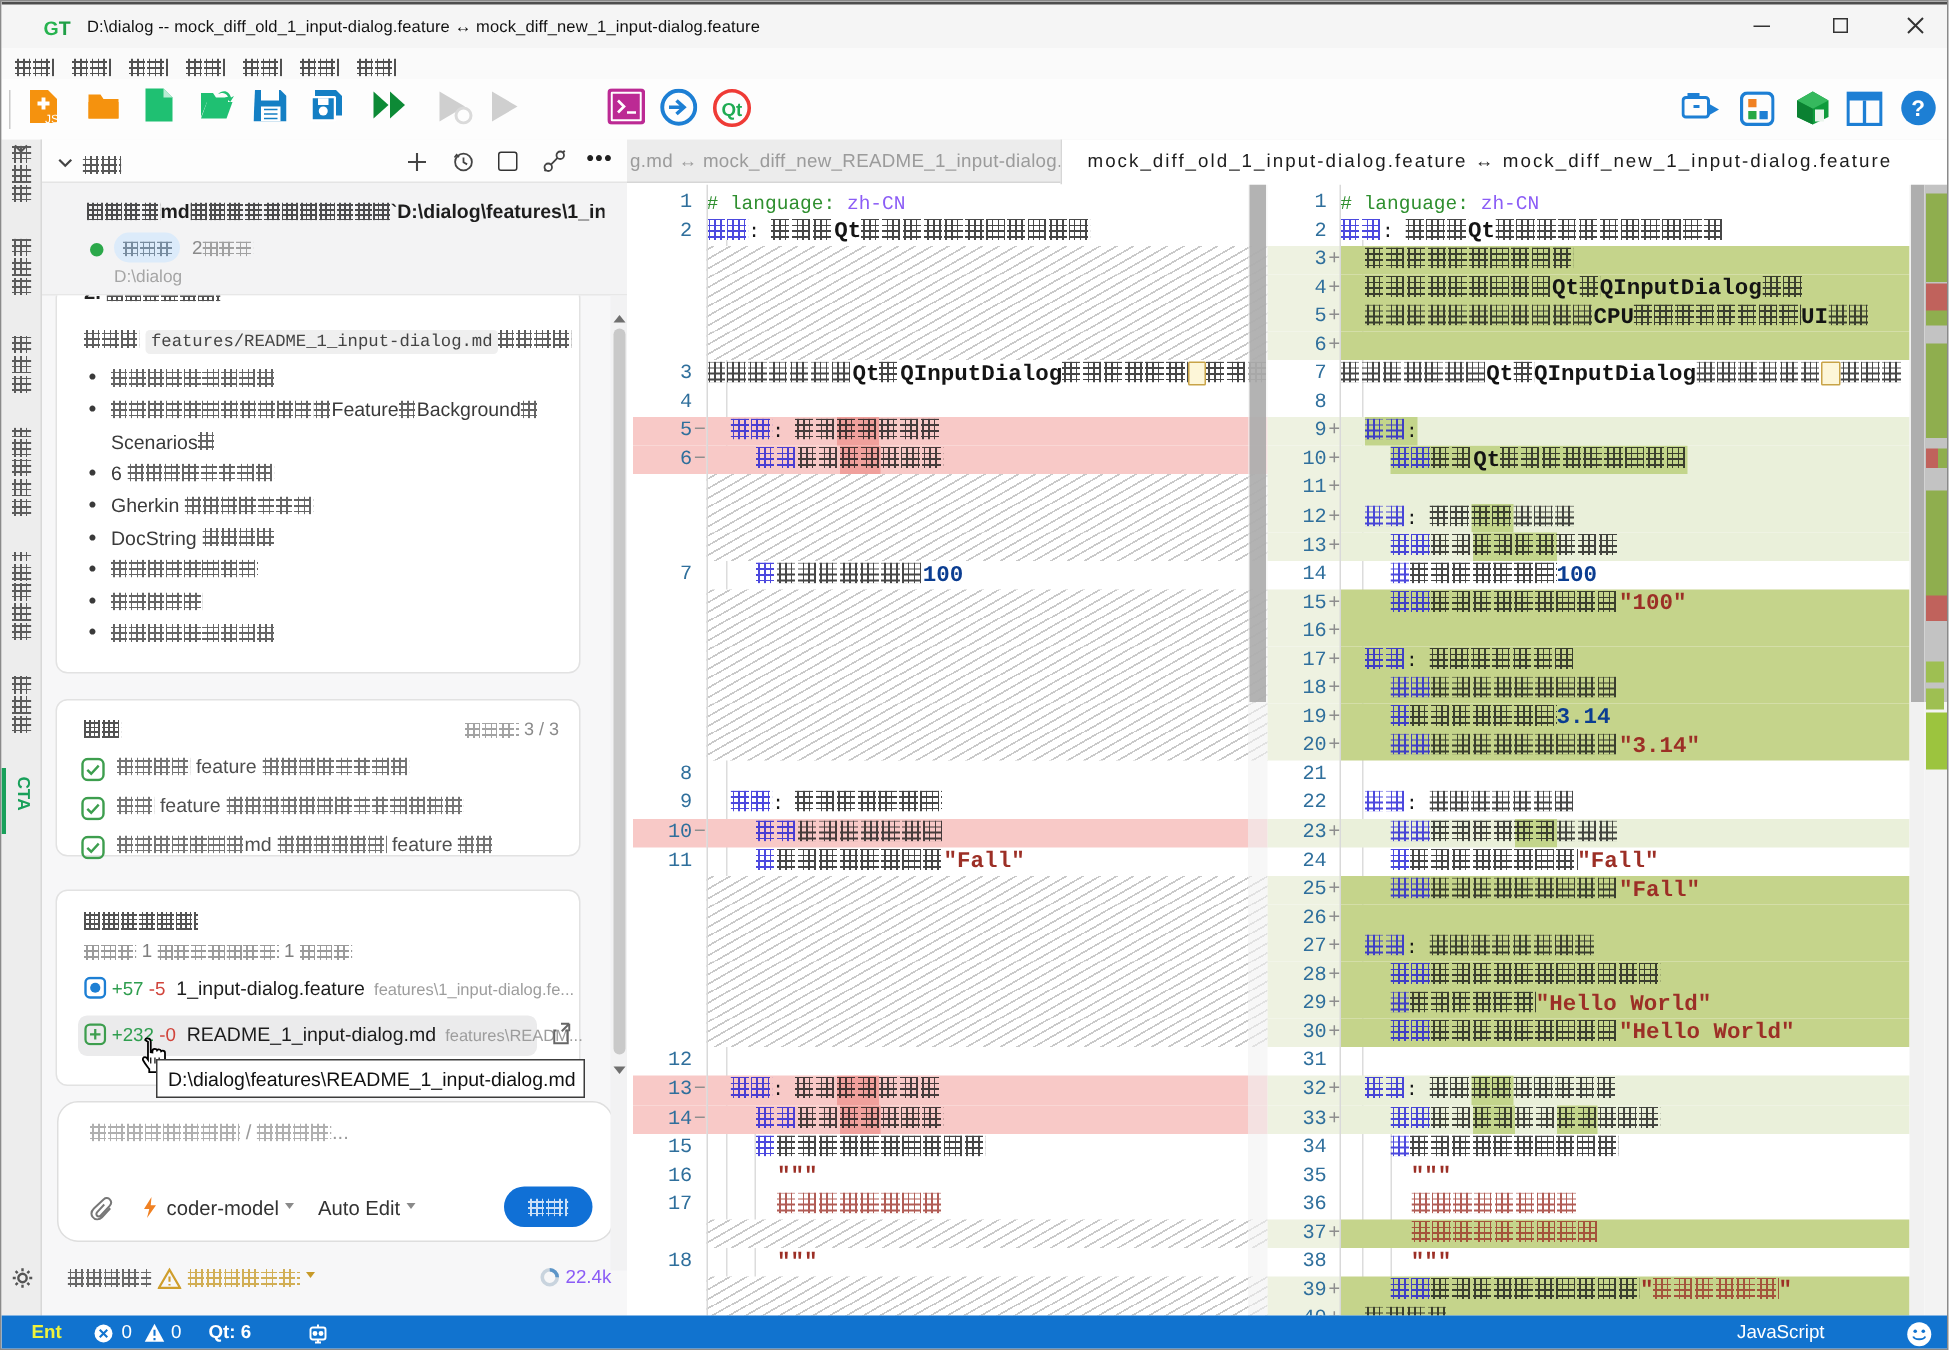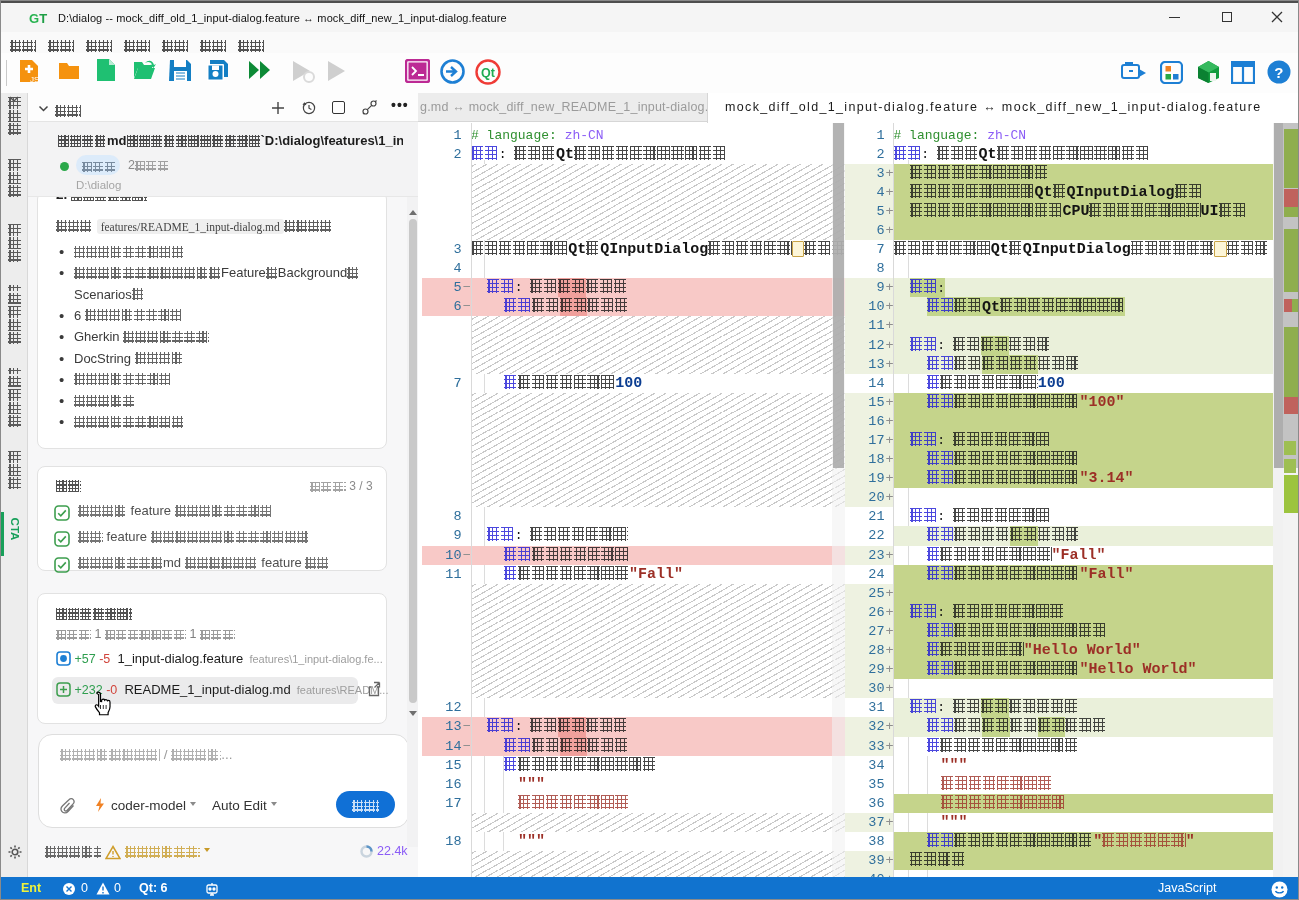--- a/index.html
+++ b/index.html
@@ -212,21 +212,21 @@
     <div id="sess">
       <div class="abs nw" style="left:30px;top:11px;font-weight:bold;color:#1d1d1d;font-size:13px;width:345px;overflow:hidden"><i class="z zc zb" style="width:49px"></i>md<i class="z zc zb" style="width:134px"></i>`D:\dialog\features\1_input-...</div>
       <div class="abs" style="left:32px;top:40px;width:9px;height:9px;border-radius:50%;background:#2ba84a"></div>
       <div class="abs" style="left:48px;top:33px;width:44px;height:20px;background:#dcebfa;border-radius:10px;text-align:center;line-height:20px;color:#5d7186"><i class="z zs" style="width:33px"></i></div>
       <div class="abs" style="left:100px;top:36px;color:#8a8a8a;font-size:12.5px">2<i class="z zs" style="width:34px"></i></div>
       <div class="abs" style="left:48px;top:57px;color:#a5a5a5;font-size:11.5px">D:\dialog</div>
     </div>
     <div style="position:absolute;left:0;top:104px;width:390px;height:680px;overflow:hidden">
       <div class="card" style="top:-6px;height:258px">
         <div class="abs nw" style="left:18px;top:-5px;font-weight:bold;color:#222;font-size:13.5px">2. <i class="z zc zb" style="width:76px"></i></div>
-        <div class="abs nw" style="left:18px;top:26px;color:#333;font-size:13px"><i class="z zc" style="width:37px"></i> <span style="font-family:Liberation Serif, serif;font-size:11.5px;background:#efefef;border-radius:3px;padding:1.5px 4px;color:#444">features/README_1_input-dialog.md</span><i class="z zc" style="width:12px"></i><i class="z zc" style="width:37px"></i></div>
+        <div class="abs nw" style="left:18px;top:26px;color:#333;font-size:13px"><i class="z zc" style="width:37px"></i> <span style="font-family:Liberation Mono, monospace;font-size:11.5px;background:#efefef;border-radius:3px;padding:1.5px 4px;color:#444">features/README_1_input-dialog.md</span><i class="z zc" style="width:12px"></i><i class="z zc" style="width:37px"></i></div>
         <div class="abs nw" style="left:36px;top:52px;color:#3a3a3a;font-size:13px"><span style="position:absolute;left:-15px;top:-1px;font-size:15px">•</span><i class="z zc" style="width:110px"></i></div>
         <div class="abs nw" style="left:36px;top:73.3px;color:#3a3a3a;font-size:13px"><span style="position:absolute;left:-15px;top:-1px;font-size:15px">•</span><i class="z zc" style="width:74px"></i><i class="z zc" style="width:12px"></i><i class="z zc" style="width:49px"></i><i class="z zc" style="width:12px"></i>Feature<i class="z zc" style="width:12px"></i>Background<i class="z zc" style="width:12px"></i></div>
         <div class="abs nw" style="left:36px;top:94.6px;color:#3a3a3a;font-size:13px">Scenarios<i class="z zc" style="width:12px"></i></div>
         <div class="abs nw" style="left:36px;top:115.89999999999999px;color:#3a3a3a;font-size:13px"><span style="position:absolute;left:-15px;top:-1px;font-size:15px">•</span>6 <i class="z zc" style="width:98px"></i></div>
         <div class="abs nw" style="left:36px;top:137.2px;color:#3a3a3a;font-size:13px"><span style="position:absolute;left:-15px;top:-1px;font-size:15px">•</span>Gherkin <i class="z zc" style="width:86px"></i></div>
         <div class="abs nw" style="left:36px;top:158.5px;color:#3a3a3a;font-size:13px"><span style="position:absolute;left:-15px;top:-1px;font-size:15px">•</span>DocString <i class="z zc" style="width:49px"></i></div>
         <div class="abs nw" style="left:36px;top:179.8px;color:#3a3a3a;font-size:13px"><span style="position:absolute;left:-15px;top:-1px;font-size:15px">•</span><i class="z zc" style="width:98px"></i></div>
         <div class="abs nw" style="left:36px;top:201.10000000000002px;color:#3a3a3a;font-size:13px"><span style="position:absolute;left:-15px;top:-1px;font-size:15px">•</span><i class="z zc" style="width:61px"></i></div>
         <div class="abs nw" style="left:36px;top:222.40000000000003px;color:#3a3a3a;font-size:13px"><span style="position:absolute;left:-15px;top:-1px;font-size:15px">•</span><i class="z zc" style="width:110px"></i></div>
       </div>
@@ -263,20 +263,21 @@
         <g fill="none" stroke="#666" stroke-width="1.3">
           <path d="M3 6 h-1.5 v8.5 h9 V6 H9"></path>
           <path d="M6 1.5 h5.5 M11.5 1.5 v5 M11.5 1.5 l-5 5"></path>
         </g>
       </svg>
     </div>
     <svg class="abs" style="left:64px;top:598px" width="21" height="27" viewBox="0 0 21 27">
       <path d="M6.2 1.2 C7.5 1.2 8.5 2.2 8.5 3.5 V10.5 L9.6 10.6 V9.8 c0-.9 .7-1.6 1.6-1.6 .7 0 1.3 .4 1.5 1 .2-.3 .7-.6 1.2-.6 .8 0 1.4 .5 1.55 1.2 .25-.2 .6-.35 .95-.35 .9 0 1.6 .7 1.6 1.6 v4.6 c0 2.8-1.3 4.6-1.9 5.9 v2.2 h-8.6 v-2 c-1-1.3-2.9-3.6-4.1-5.9 -.5-1 .1-2.1 1.2-2.1 .55 0 1.05 .3 1.4 .75 l.65 .9 V3.5 C3.9 2.2 4.9 1.2 6.2 1.2 z" fill="#fff" stroke="#000" stroke-width="1.2"></path>
       <path d="M8.5 14 v4 M11.3 14 v4 M14.1 14 v4" stroke="#000" stroke-width=".8" fill="none"></path>
     </svg>
+    <div class="abs nw" style="left:76px;top:613px;width:286px;height:26px;background:#fff;border:1px solid #3c3c3c;line-height:25px;padding-left:7px;color:#111;font-size:13px">D:\dialog\features\README_1_input-dialog.md</div>
     <div class="card" style="left:10px;top:641px;width:371px;height:94px;border-radius:14px;border-color:#dedede">
       <div class="abs nw" style="left:21px;top:12px;color:#9b9b9b;font-size:13.5px"><i class="z zc" style="width:50px"></i><i class="z zc" style="width:12px"></i><i class="z zc" style="width:38px"></i> / <i class="z zc" style="width:50px"></i>...</div>
       <svg class="abs" style="left:21px;top:63px" width="16" height="17" viewBox="0 0 16 17">
         <path d="M13.5 7.5 l-5.5 6 c-1.8 2 -4.8 1.8 -6.2 -.2 -1.3 -1.8 -.8 -4 .8 -5.6 L9.2 1.5 c1.2 -1.2 3.1 -1 4.1 .2 1 1.2 .9 3 -.2 4.2 L7 12.5 c-.6 .7 -1.7 .7 -2.3 0 -.6 -.7 -.5 -1.7 .1 -2.4 L9.5 5" fill="none" stroke="#777" stroke-width="1.3"></path>
       </svg>
       <svg class="abs" style="left:55px;top:62px" width="12" height="16" viewBox="0 0 12 16">
         <path d="M7 1 L2 9 h3.5 L4 15 L10 6.5 h-3.5 z" fill="#f08123"></path>
       </svg>
       <div class="abs nw" style="left:72px;top:63px;color:#333;font-size:13.5px">coder-model <span style="display:inline-block;width:0;height:0;border:3.5px solid transparent;border-top:4.5px solid #8a8a8a;vertical-align:1px"></span></div>
       <div class="abs nw" style="left:173px;top:63px;color:#333;font-size:13.5px">Auto Edit <span style="display:inline-block;width:0;height:0;border:3.5px solid transparent;border-top:4.5px solid #8a8a8a;vertical-align:1px"></span></div>
@@ -447,20 +448,21 @@
 <div class="crow baddl" style="padding-left:16px"><em class="wdg"><span class="kw"><i class="z ze" style="width:27.8px"></i></span><span class="tx">: </span></em></div>
 <div class="crow baddl" style="padding-left:33px"><em class="wdg"><span class="kw"><i class="z ze" style="width:27.8px"></i></span><span class="tx"><i class="z ze" style="width:27.8px"></i></span><b class="bt">Qt</b><span class="tx"><i class="z ze" style="width:125.1px"></i></span></em></div>
 <div class="crow baddl" style="padding-left:16px"></div>
 <div class="crow baddl" style="padding-left:16px"><span class="kw"><i class="z ze" style="width:27.8px"></i></span><span class="tx">: </span><span class="tx"><i class="z ze" style="width:27.8px"></i></span><em class="wdg"><span class="tx"><i class="z ze" style="width:27.8px"></i></span></em><span class="tx"><i class="z ze" style="width:41.7px"></i></span></div>
 <div class="crow baddl" style="padding-left:33px"><span class="kw"><i class="z ze" style="width:27.8px"></i></span><span class="tx"><i class="z ze" style="width:27.8px"></i></span><em class="wdg"><span class="tx"><i class="z ze" style="width:55.6px"></i></span></em><span class="tx"><i class="z ze" style="width:41.7px"></i></span></div>
 <div class="crow" style="padding-left:33px"><span class="kw"><i class="z ze" style="width:13.9px"></i></span><span class="tx"><i class="z ze" style="width:97.3px"></i></span><b class="num bt">100</b></div>
 <div class="crow badd" style="padding-left:33px"><span class="kw"><i class="z ze" style="width:27.8px"></i></span><span class="tx"><i class="z ze" style="width:125.1px"></i></span><b class="str bt">"100"</b></div>
 <div class="crow badd" style="padding-left:16px"></div>
 <div class="crow badd" style="padding-left:16px"><span class="kw"><i class="z ze" style="width:27.8px"></i></span><span class="tx">: </span><span class="tx"><i class="z ze" style="width:97.3px"></i></span></div>
 <div class="crow badd" style="padding-left:33px"><span class="kw"><i class="z ze" style="width:27.8px"></i></span><span class="tx"><i class="z ze" style="width:125.1px"></i></span></div>
+<div class="crow badd" style="padding-left:33px"><span class="kw"><i class="z ze" style="width:13.9px"></i></span><span class="tx"><i class="z ze" style="width:97.3px"></i></span><b class="num bt">3.14</b></div>
 <div class="crow badd" style="padding-left:33px"><span class="kw"><i class="z ze" style="width:27.8px"></i></span><span class="tx"><i class="z ze" style="width:125.1px"></i></span><b class="str bt">"3.14"</b></div>
 <div class="crow"></div>
 <div class="crow" style="padding-left:16px"><span class="kw"><i class="z ze" style="width:27.8px"></i></span><span class="tx">: </span><span class="tx"><i class="z ze" style="width:97.3px"></i></span></div>
 <div class="crow baddl" style="padding-left:33px"><span class="kw"><i class="z ze" style="width:27.8px"></i></span><span class="tx"><i class="z ze" style="width:55.6px"></i></span><em class="wdg"><span class="tx"><i class="z ze" style="width:27.8px"></i></span></em><span class="tx"><i class="z ze" style="width:41.7px"></i></span></div>
 <div class="crow" style="padding-left:33px"><span class="kw"><i class="z ze" style="width:13.9px"></i></span><span class="tx"><i class="z ze" style="width:111.2px"></i></span><b class="str bt">"Fall"</b></div>
 <div class="crow badd" style="padding-left:33px"><span class="kw"><i class="z ze" style="width:27.8px"></i></span><span class="tx"><i class="z ze" style="width:125.1px"></i></span><b class="str bt">"Fall"</b></div>
 <div class="crow badd" style="padding-left:16px"></div>
 <div class="crow badd" style="padding-left:16px"><span class="kw"><i class="z ze" style="width:27.8px"></i></span><span class="tx">: </span><span class="tx"><i class="z ze" style="width:111.2px"></i></span></div>
 <div class="crow badd" style="padding-left:33px"><span class="kw"><i class="z ze" style="width:27.8px"></i></span><span class="tx"><i class="z ze" style="width:152.9px"></i></span></div>
 <div class="crow badd" style="padding-left:33px"><span class="kw"><i class="z ze" style="width:13.9px"></i></span><span class="tx"><i class="z ze" style="width:83.4px"></i></span><b class="str bt">"Hello World"</b></div>

